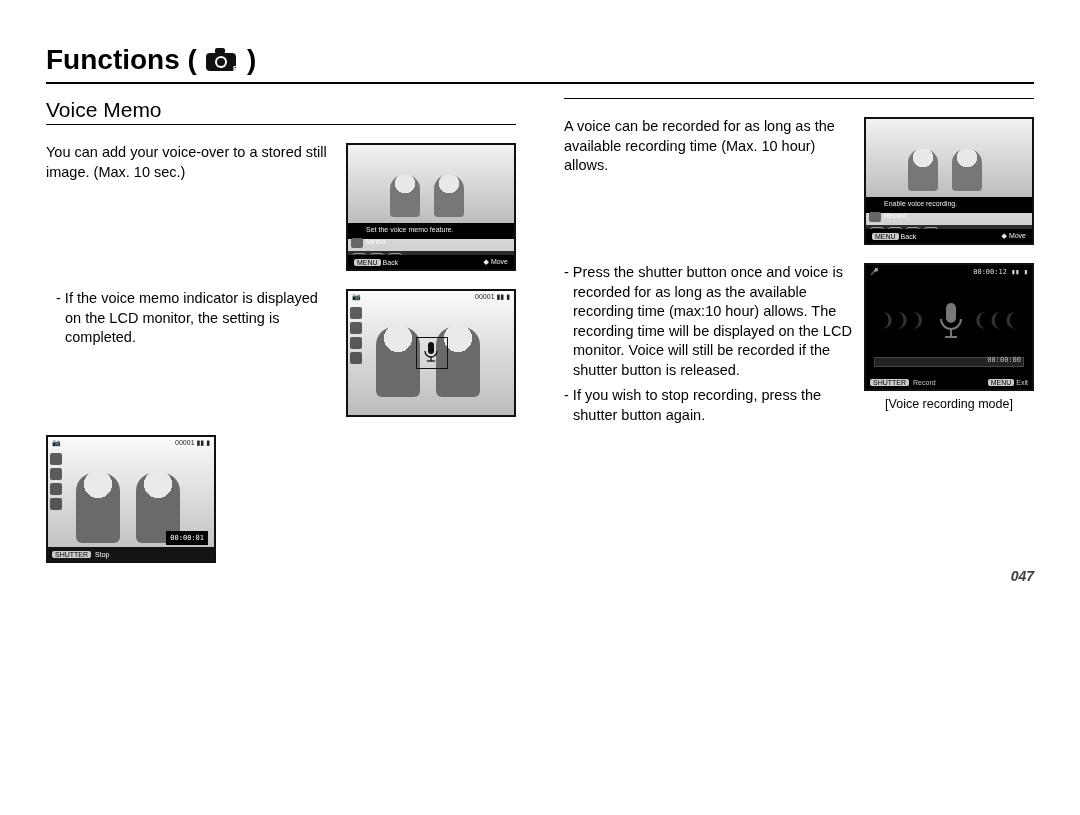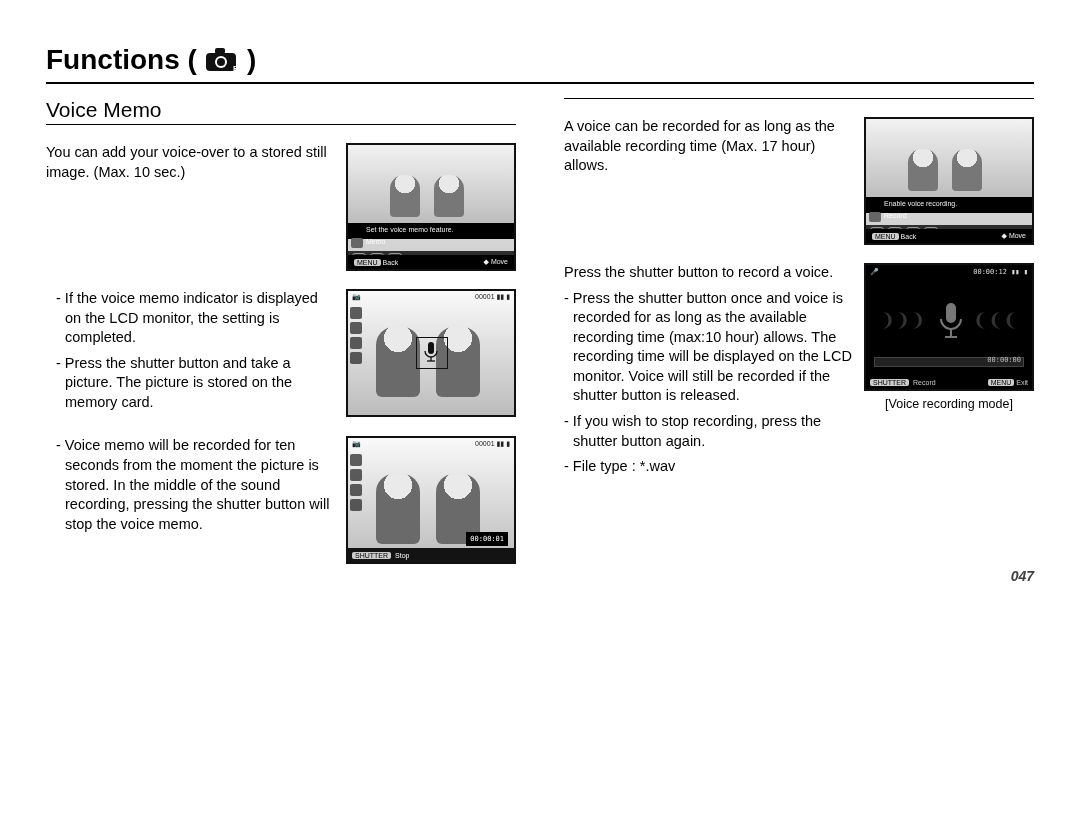--- a/index.html
+++ b/index.html
@@ -96,21 +96,20 @@
           <div class="footer">
             <span><span class="tag">MENU</span> <span>Back</span></span>
             <span><span>◆</span> <span>Move</span></span>
           </div>
         </div>
       </div>
 
       <div class="row">
         <div class="txt indent">
           <span class="dash">- If the voice memo indicator is displayed on the LCD monitor, the setting is completed.</span>
-          <span class="dash">- Press the shutter button and take a picture. The picture is stored on the memory card.</span>
         </div>
         <div class="thumb thumb-photo">
           <div class="full"></div>
           <div class="topbar">
               <span>📷</span>
               <span><span>00001</span> ▮▮ ▮</span>
             </div>
           <div class="sidebar">
               <span></span>
               <span></span>
@@ -123,23 +122,20 @@
                 <rect x="7" y="1" width="6" height="12" rx="3" fill="#111"></rect>
                 <path d="M4 10a6 6 0 0 0 12 0" stroke="#111" stroke-width="1.3" fill="none"></path>
                 <line x1="10" y1="16" x2="10" y2="20" stroke="#111" stroke-width="1.3"></line>
                 <line x1="6" y1="20" x2="14" y2="20" stroke="#111" stroke-width="1.3"></line>
               </svg>
           </div>
         </div>
       </div>
 
       <div class="row">
-        <div class="txt indent">
-          <span class="dash">- Voice memo will be recorded for ten seconds from the moment the picture is stored. In the middle of the sound recording, pressing the shutter button will stop the voice memo.</span>
-        </div>
         <div class="thumb thumb-photo">
           <div class="full"></div>
           <div class="topbar">
               <span>📷</span>
               <span><span>00001</span> ▮▮ ▮</span>
             </div>
           <div class="sidebar">
               <span></span>
               <span></span>
               <span></span>
@@ -151,21 +147,21 @@
               <span>Stop</span>
             </div>
         </div>
       </div>
     </div>
 
     <div class="col">
       <hr class="hr-thin">
 
       <div class="row">
-        <div class="txt">A voice can be recorded for as long as the available recording time (Max. 17 hour) allows.</div>
+        <div class="txt">A voice can be recorded for as long as the available recording time (Max. 10 hour) allows.</div>
         <div class="thumb">
           <div class="photo"></div>
           <div class="small-ico" style="top:79px"></div>
           <div class="banner">Enable voice recording.</div>
           <div class="small-ico" style="top:93px"></div>
           <div class="memo-label" style="top:93px">Record</div>
           <div class="row-icons" style="top:106px">
               <span></span>
               <span></span>
               <span></span>
@@ -173,24 +169,22 @@
             </div>
           <div class="footer">
             <span><span class="tag">MENU</span> <span>Back</span></span>
             <span><span>◆</span> <span>Move</span></span>
           </div>
         </div>
       </div>
 
       <div class="row">
         <div class="txt">
-          <span style="display:block;margin-bottom:6px">Press the shutter button to record a voice.</span>
           <span class="dash" style="margin-left:9px">- Press the shutter button once and voice is recorded for as long as the available recording time (max:10 hour) allows. The recording time will be displayed on the LCD monitor. Voice will still be recorded if the shutter button is released.</span>
           <span class="dash" style="margin-left:9px">- If you wish to stop recording, press the shutter button again.</span>
-          <span class="dash" style="margin-left:9px">- File type : *.wav</span>
         </div>
         <div style="flex-shrink:0;width:170px">
           <div class="thumb rec">
             <div class="bg"></div>
             <div class="top">
                 <span>🎤</span>
                 <span><span>00:00:12</span> ▮▮ ▮</span>
               </div>
             <div class="wave l">❩❩❩</div>
             <div class="wave r">❩❩❩</div>

